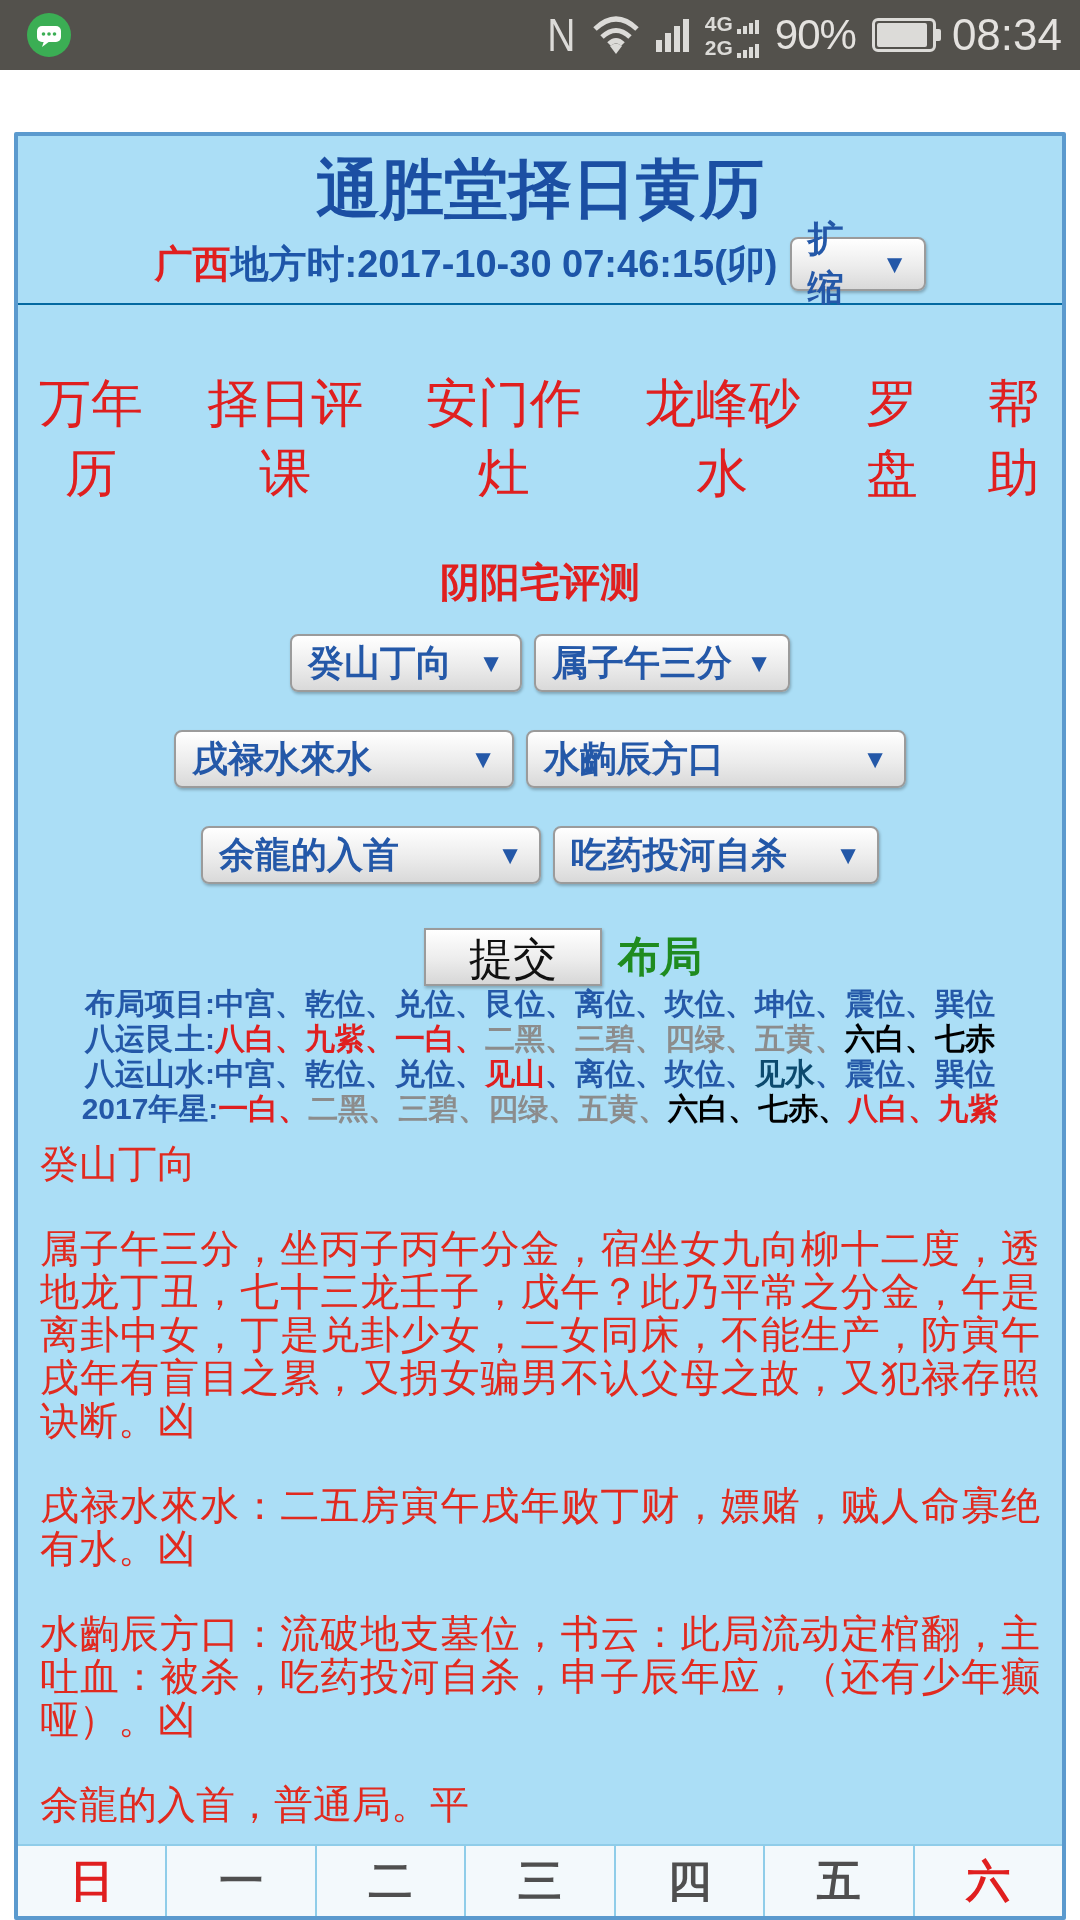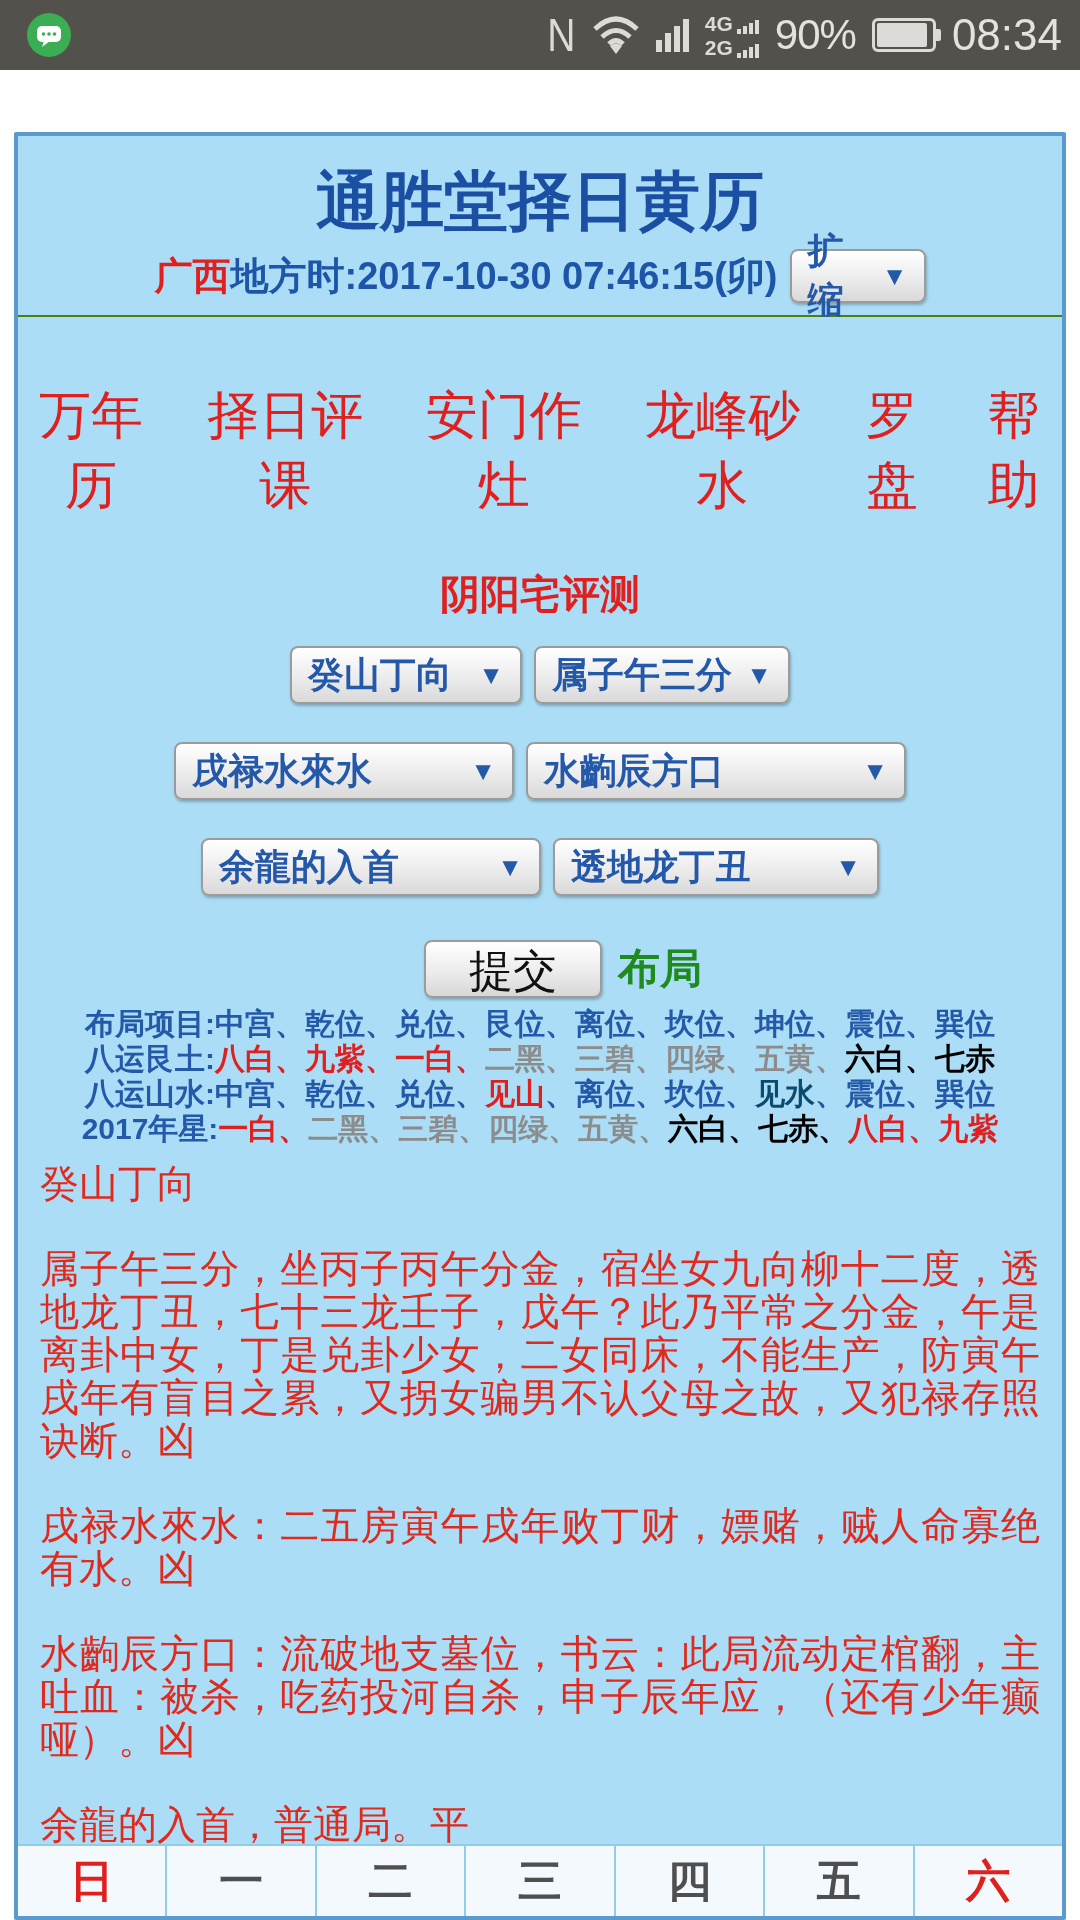--- a/index.html
+++ b/index.html
@@ -30,21 +30,21 @@
   .battery .fill { position:absolute; left:2px; top:2px; bottom:2px; width:86%;
     background:#dcdbd8; border-radius:2px; }
   .clock { font-size:44px; font-weight:400; letter-spacing:0; }
 
   .topgap { height:62px; background:#ffffff; }
 
   
   .panel { margin:0 14px; height:1788px; background:#abdef6; border:4px solid #5b9ace;
     border-radius:2px; position:relative; overflow:hidden; }
 
-  .hdr { padding-top:22px; padding-bottom:12px; border-bottom:2px solid #4d7c0f; }
+  .hdr { padding-top:10px; padding-bottom:12px; border-bottom:2px solid #0369a1; }
   .app-title { text-align:center; font-size:64px; font-weight:bold; color:#1b4fa3; }
   .sub-row { display:flex; justify-content:center; align-items:center; gap:12px; margin-top:4px; }
   .sub-text { font-size:38px; font-weight:bold; color:#1d55a8; }
   .sub-text .region { color:#e01f1f; }
 
   .ddl { display:inline-flex; align-items:center; justify-content:space-between;
     background:linear-gradient(#ffffff,#ececec 55%,#d9d9d9); border:2px solid #9b9b9b;
     border-radius:8px; box-shadow:1px 2px 3px rgba(0,0,0,.25); padding:0 16px;
     color:#2458a8; font-weight:bold; }
   .ddl .arrow { color:#2458a8; font-size:26px; margin-left:12px; }
@@ -58,25 +58,25 @@
   .sel-row { display:flex; justify-content:center; gap:12px; margin-top:38px; }
   .sel-row.first { margin-top:24px; }
   .sel { height:58px; font-size:36px; }
   .sel .val { white-space:nowrap; }
   .sel-a{width:232px}.sel-b{width:256px}.sel-c{width:340px}.sel-d{width:380px}
   .sel-e{width:340px}.sel-f{width:326px}
 
   .submit-row { margin-top:44px; display:flex; justify-content:center; align-items:center;
     gap:16px; padding-left:46px; }
   .submit-btn { width:178px; height:58px; background:linear-gradient(#ffffff,#ececec 55%,#d7d7d7);
-    border:2px solid #9b9b9b; border-radius:8px; box-shadow:1px 2px 3px rgba(0,0,0,.25);
+    border:2px solid #9b9b9b; border-radius:0; box-shadow:1px 2px 3px rgba(0,0,0,.25);
     font-size:44px; color:#111; font-family:inherit; }
   .submit-caption { font-size:42px; font-weight:bold; color:#1f8b1f; }
 
-  .info-lines { margin-top:8px; text-align:center; }
+  .info-lines { text-align:center; }
   .info-line { font-size:30px; font-weight:bold; line-height:35px; white-space:nowrap; }
 
   .results { padding:0 22px; color:#e12a1f; }
   .result-para { margin-top:42px; font-size:39px; line-height:43px; text-align:justify; }
   .result-para:first-child { margin-top:16px; }
 
   .weekbar { position:absolute; left:0; right:0; bottom:0; height:72px; display:flex;
     border-top:2px solid #8fcde9; background:#f3f9fc; }
   .weekday-cell { flex:1; display:flex; align-items:center; justify-content:center;
     border-right:2px solid #8fcde9; font-size:44px; font-weight:bold; color:#4f4f4f; }
@@ -183,21 +183,21 @@
       <span class="arrow">▼</span>
     </span>
   </div>
 
   <div class="sel-row">
     <span class="ddl sel sel-e">
       <span class="val">余龍的入首</span>
       <span class="arrow">▼</span>
     </span>
     <span class="ddl sel sel-f">
-      <span class="val">透地龙丁丑</span>
+      <span class="val">吃药投河自杀</span>
       <span class="arrow">▼</span>
     </span>
   </div>
 
   <div class="submit-row">
     <button class="submit-btn">提交</button>
     <span class="submit-caption">布局</span>
   </div>
 
   <div class="info-lines">

